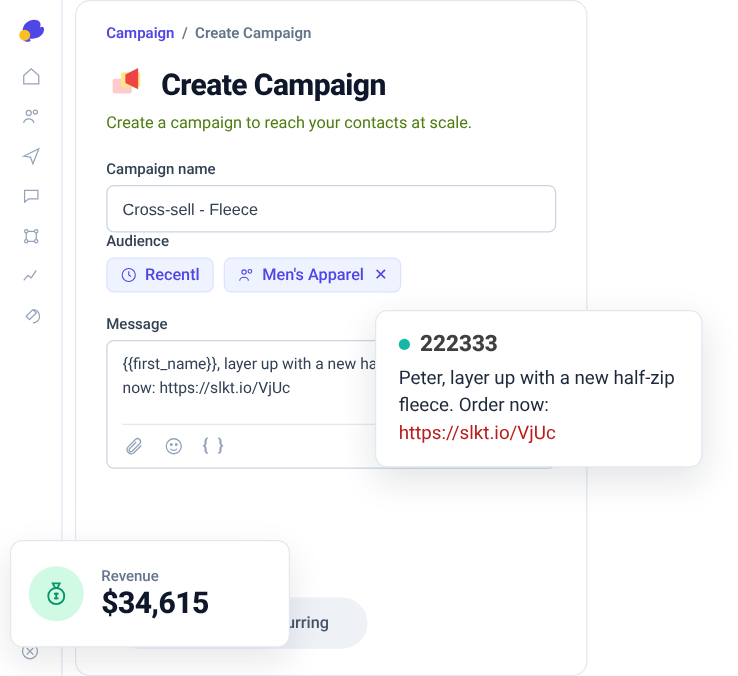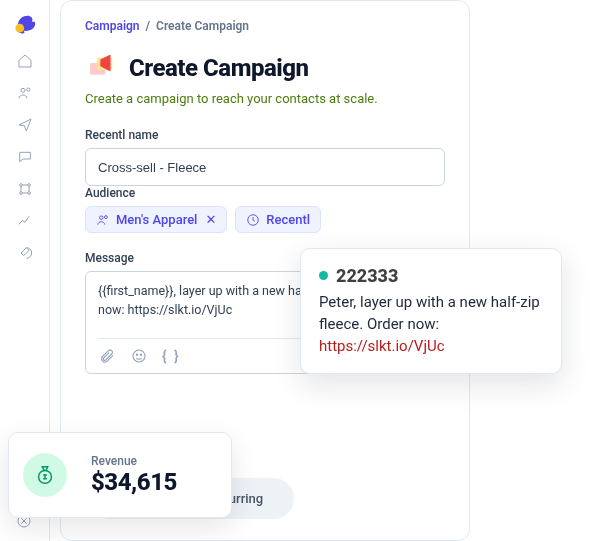--- a/index.html
+++ b/index.html
@@ -113,21 +113,21 @@
 
   
   .revenue {
     position:absolute;
     left:8px; top:432px;
     width:224px; height:86px;
     background:#fff;
     border:1px solid #e2e8f0;
     border-radius:10px;
     box-shadow:0 10px 28px rgba(15,23,42,.10);
-    display:flex; align-items:center; gap:24px;
+    display:flex; align-items:center; gap:14px;
     padding:16px 14px;
   }
   .revenue-icon {
     width:44px; height:44px; border-radius:50%;
     background:#d1fae5; color:#059669;
     display:flex; align-items:center; justify-content:center;
   }
   .revenue-icon svg { width:22px; height:22px; stroke:#059669; fill:none; stroke-width:1.6; }
   .revenue-label { font-size:12px; color:#64748b; font-weight:500; }
   .revenue-value { font-size:24px; font-weight:800; color:#0f172a; letter-spacing:-0.02em; }
@@ -208,40 +208,40 @@
       <svg viewBox="0 0 40 40">
         <rect x="6" y="14" width="18" height="14" rx="2" fill="#fecaca"></rect>
         <rect x="14" y="8" width="18" height="14" rx="2" fill="#fde68a"></rect>
         <path d="M18 10 L30 4 V24 L18 18 Z" fill="#ef4444"></path>
       </svg>
     </span>
     <h1 class="page-title">Create Campaign</h1>
   </div>
   <p class="page-subtitle">Create a campaign to reach your contacts at scale.</p>
 
-  <label class="field-label">Recentl name</label>
+  <label class="field-label">Campaign name</label>
   <input class="text-input" value="Cross-sell - Fleece" style="">
 
   <label class="field-label">Audience</label>
   <div class="audience-row">
+    <div class="chip">
+      <svg viewBox="0 0 24 24">
+          <circle cx="12" cy="12" r="9"></circle>
+          <path d="M12 7v5l3 2"></path>
+        </svg>
+      <span>Recentl</span>
+    </div>
     <div class="chip">
       <svg viewBox="0 0 24 24">
           <circle cx="9" cy="8" r="3"></circle>
           <path d="M3 20c0-3 3-5 6-5s6 2 6 5"></path>
           <circle cx="17" cy="7" r="2.5"></circle>
         </svg>
       <span>Men's Apparel</span>
       <span class="chip-close">✕</span>
-    </div>
-    <div class="chip">
-      <svg viewBox="0 0 24 24">
-          <circle cx="12" cy="12" r="9"></circle>
-          <path d="M12 7v5l3 2"></path>
-        </svg>
-      <span>Recentl</span>
     </div>
   </div>
 
   <label class="field-label">Message</label>
   <div class="msg-box">
     <div class="msg-text">{{first_name}}, layer up with a new half-zip fleece. Order now: https://slkt.io/VjUc</div>
     <div class="msg-toolbar">
       <div class="msg-toolbar-left">
         <span class="ti">
             <svg viewBox="0 0 24 24">

